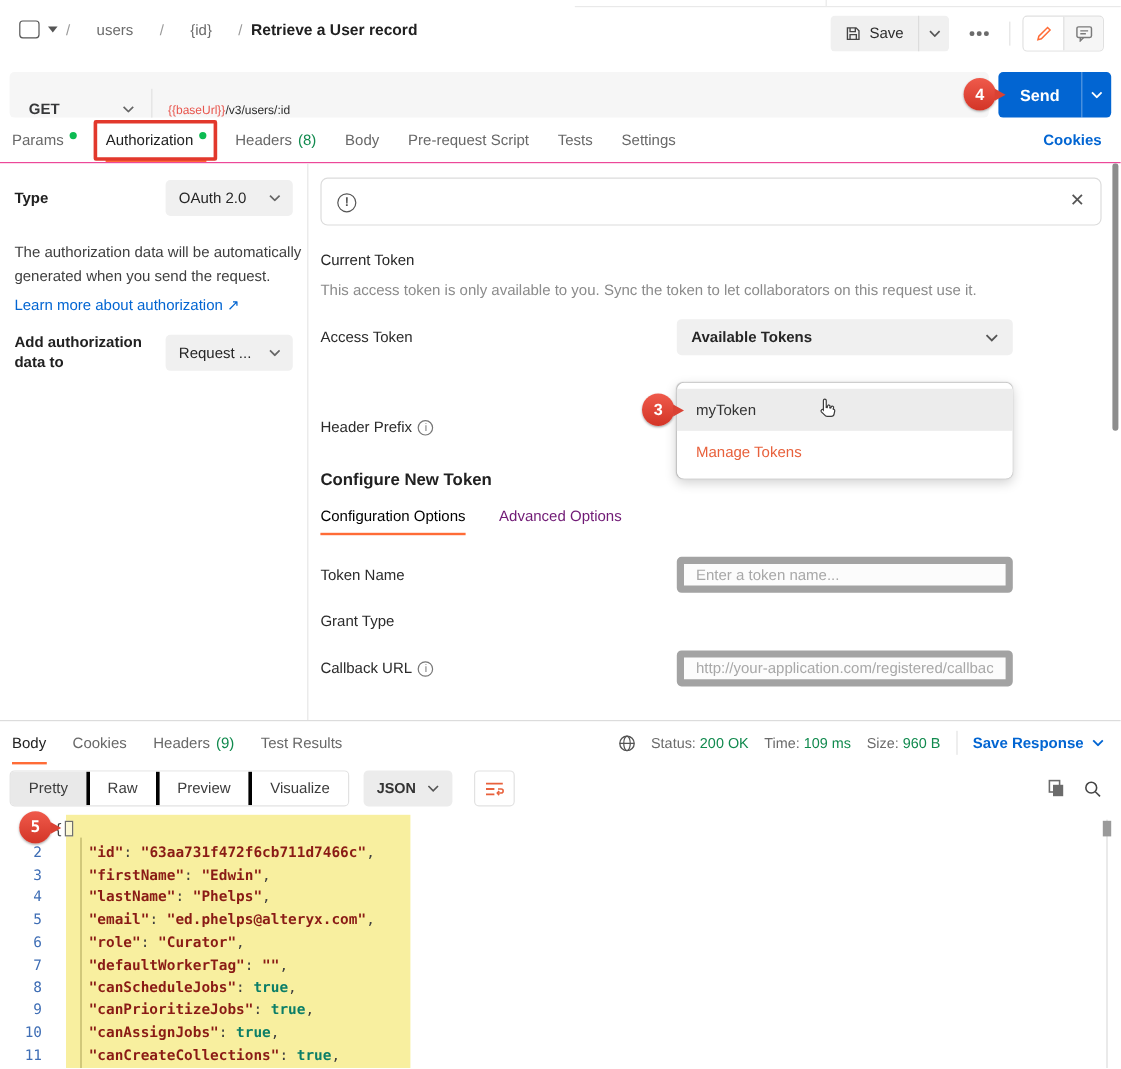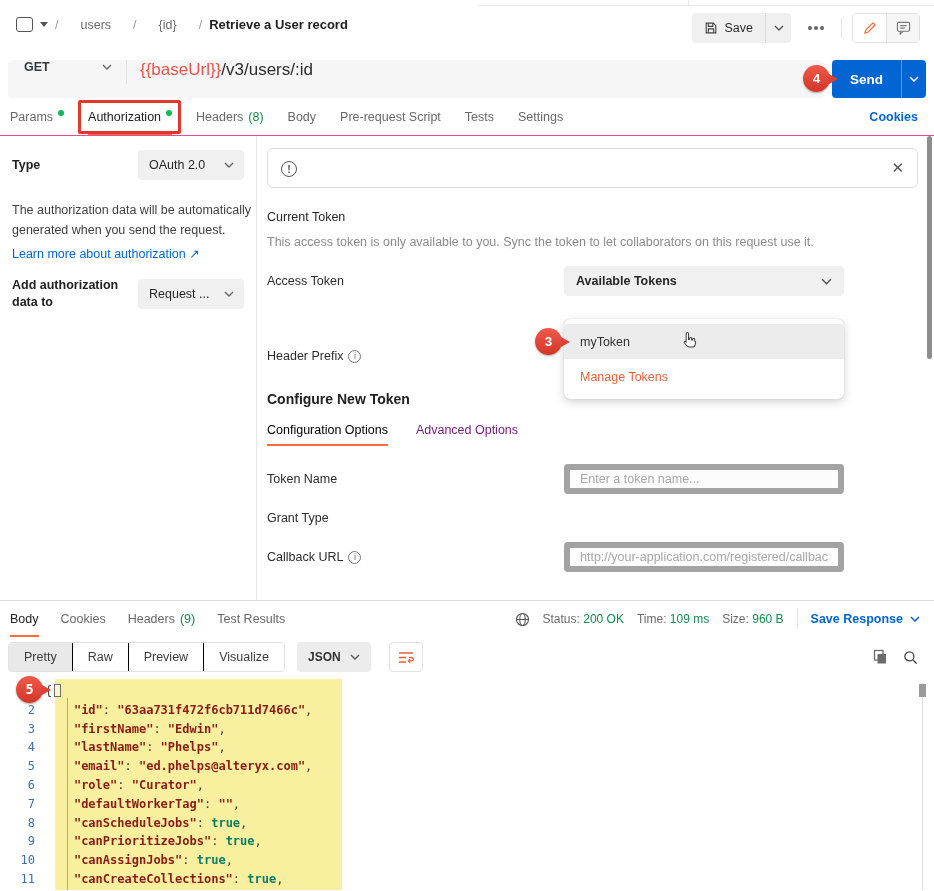--- a/index.html
+++ b/index.html
@@ -27,24 +27,24 @@
   .save-chev{width:26px;background:#f0f0f0;border-left:1px solid #dcdcdc;display:flex;align-items:center;justify-content:center;cursor:pointer}
   .more-btn{width:30px;height:30px;display:flex;align-items:center;justify-content:center;gap:2.5px;cursor:pointer}
   .more-btn i{width:3.5px;height:3.5px;border-radius:50%;background:#6b6b6b}
   .vbar{width:1px;height:20px;background:#e3e3e3}
   .edit-grp{display:flex;height:30px;border:1px solid #e0e0e0;border-radius:4px;overflow:hidden}
   .edit-cell{width:33px;display:flex;align-items:center;justify-content:center;background:#fff;cursor:pointer}
   .edit-cell.alt{background:#f6f6f6;border-left:1px solid #e0e0e0}
 
   
   .req-row{height:46px;flex:none;display:flex;gap:8px;padding:8px 8px 0 8px;position:relative}
-  .url-box{flex:1;height:38px;background:#f6f6f6;border-radius:4px;display:flex;align-items:flex-start}
+  .url-box{flex:1;height:38px;background:#f6f6f6;border-radius:4px;display:flex;align-items:flex-end}
   .method{width:118px;display:flex;align-items:center;justify-content:space-between;padding:0 14px 0 16px;font-weight:700;font-size:12.5px;color:#37383a;cursor:pointer}
   .url-div{width:1px;height:24px;background:#e2e2e2}
-  .url-text{padding-left:13px;font-size:17px;color:#2c2c2c;cursor:text}
+  .url-text{padding-left:13px;font-size:10px;color:#2c2c2c;cursor:text}
   .url-text .var{color:#e8554d}
   .send-btn{width:94px;height:38px;background:#0265d2;border:none;border-radius:4px;display:flex;color:#fff;cursor:pointer;padding:0}
   .send-main{flex:1;display:flex;align-items:center;justify-content:center;font-weight:700;font-size:13.5px;color:#fff;font-family:"Liberation Sans",sans-serif}
   .send-chev{width:25px;border-left:1px solid rgba(255,255,255,.35);display:flex;align-items:center;justify-content:center}
 
   
   .balloon{position:absolute;width:27px;height:27px;border-radius:50%;
     background:linear-gradient(#ef5a4b,#d33527);color:#fff;font-weight:700;font-size:13.5px;
     display:flex;align-items:center;justify-content:center;box-shadow:0 1px 2px rgba(0,0,0,.35);z-index:30}
   .balloon::after{content:"";position:absolute;right:-8px;top:50%;transform:translateY(-50%);
@@ -109,21 +109,21 @@
   
   .resp{height:290px;flex:none;border-top:1px solid #dcdcdc;display:flex;flex-direction:column}
   .resp-tabs{height:36px;flex:none;display:flex;align-items:stretch;gap:22px;padding:0 14px 0 10px;position:relative}
   .status-wrap{margin-left:auto;display:flex;align-items:center;gap:13px;font-size:12px}
   .st-lbl{color:#6b6b6b}
   .st-val{color:#118a4e}
   .save-resp{color:#0265d2;font-weight:700;font-size:12.5px;display:flex;align-items:center;gap:7px;cursor:pointer}
   .resp-toolbar{height:38px;flex:none;display:flex;align-items:center;gap:12px;padding:2px 16px 0 8px}
   .segmented{display:flex;height:30px;border:1px solid #e2e2e2;border-radius:4px;overflow:hidden}
   .seg{padding:0 15px;display:flex;align-items:center;color:#3c3c3c;cursor:pointer;background:#fff}
-  .seg + .seg{border-left:1px solid #000000}
+  .seg + .seg{border-left:3px solid #000000}
   .seg.active{background:#e9e9e9}
   .fmt-sel{height:30px;background:#ececec;border-radius:4px;padding:0 11px;display:flex;align-items:center;gap:9px;font-weight:700;font-size:12px;color:#333;cursor:pointer}
   .wrap-btn{width:34px;height:30px;border:1px solid #e2e2e2;border-radius:4px;display:flex;align-items:center;justify-content:center;margin-left:6px;cursor:pointer}
   .tool-right{margin-left:auto;display:flex;align-items:center;gap:15px}
   .icon-btn{cursor:pointer;display:flex}
 
   .code{flex:1;position:relative;font-family:"DejaVu Sans Mono",monospace;font-size:12px;line-height:18.8px;overflow:hidden}
   .hl{position:absolute;left:55px;top:4px;bottom:0;width:287px;background:#f8ef9f;z-index:0}
   .guide{position:absolute;left:67px;top:23px;bottom:0;width:1px;background:rgba(105,95,25,.45);z-index:1}
   .crows{position:relative;z-index:2;padding-top:7px}

